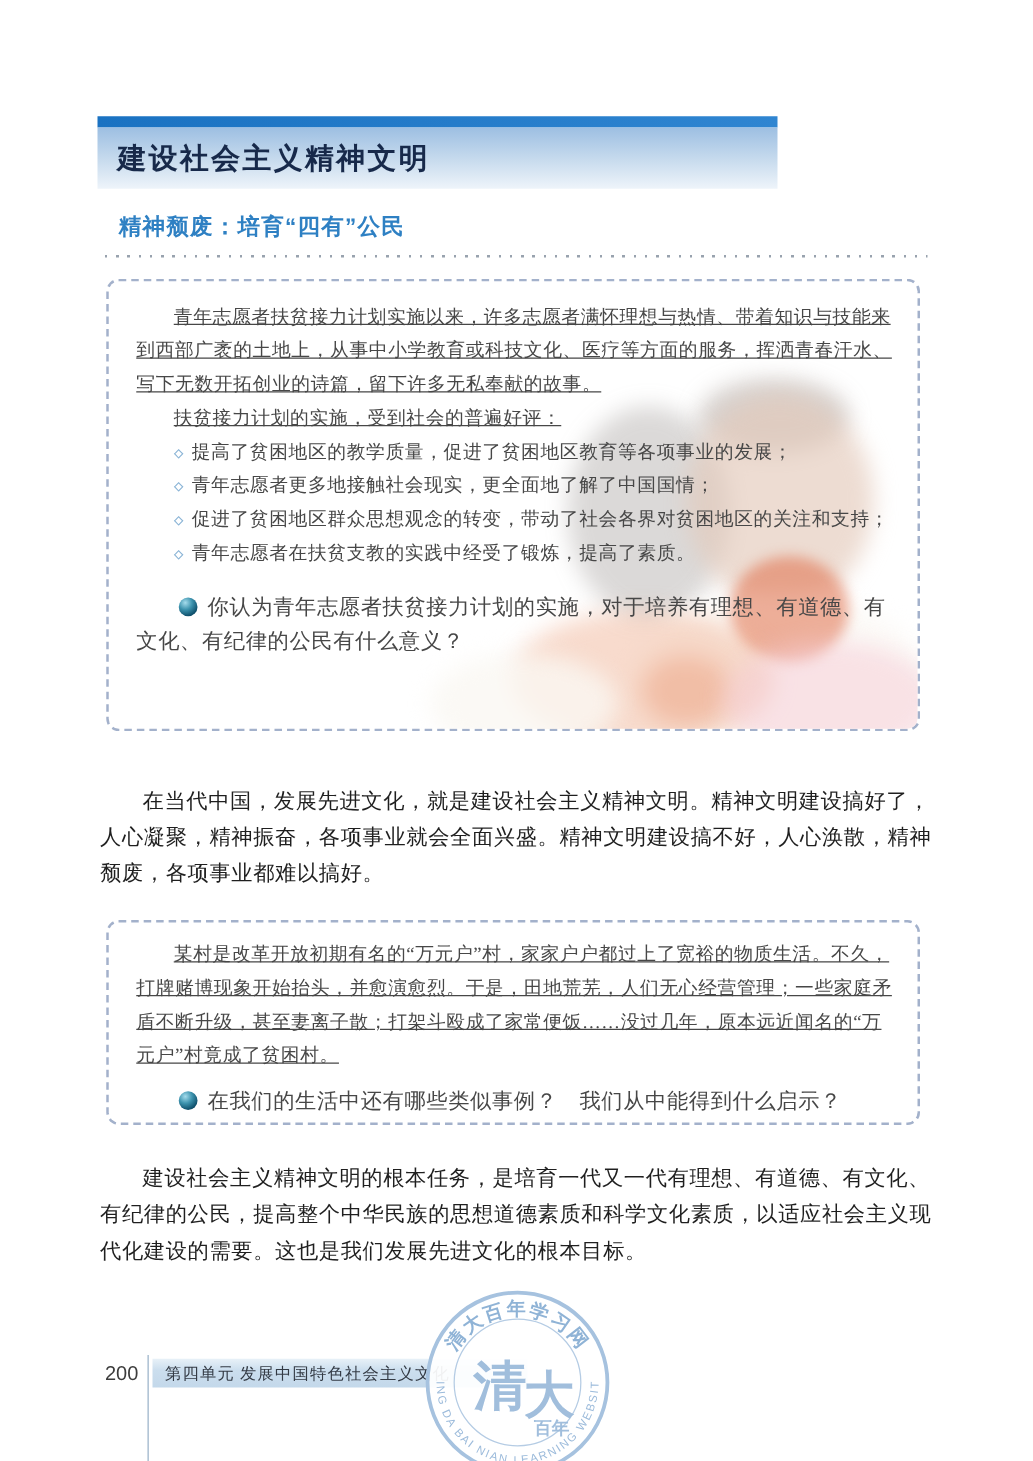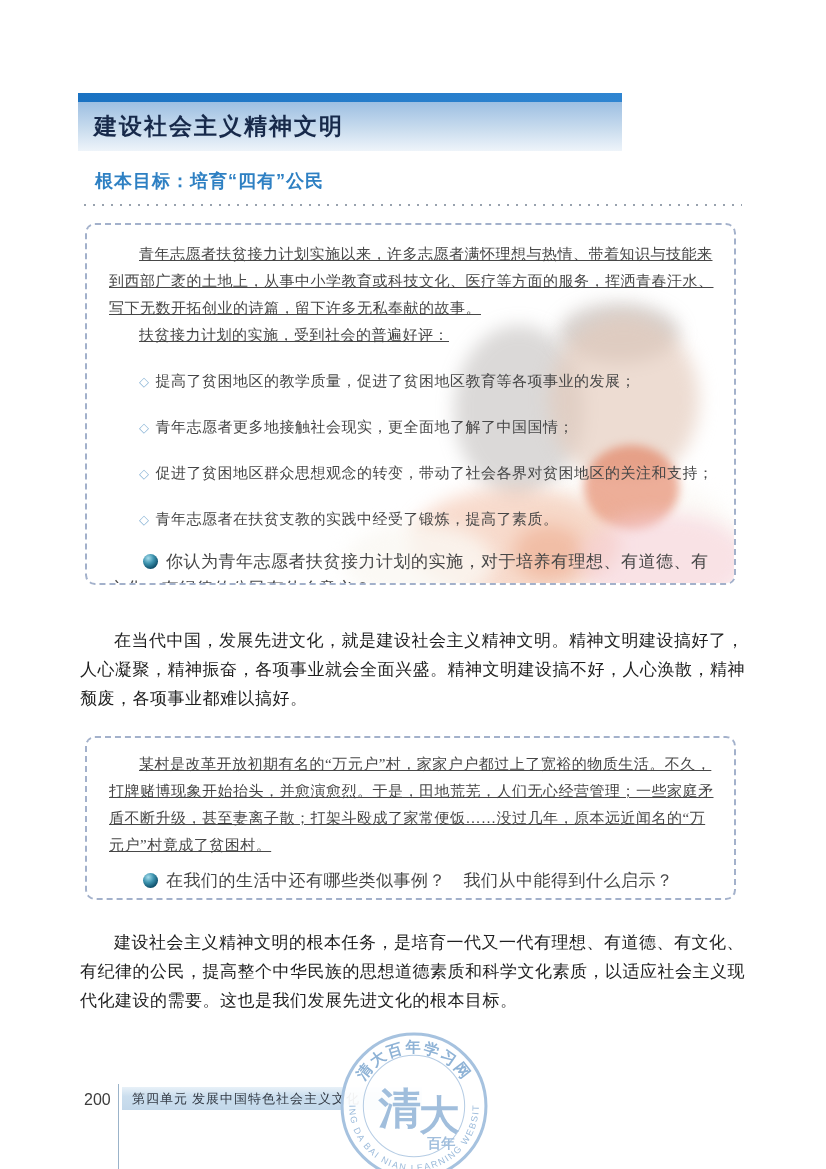--- a/index.html
+++ b/index.html
@@ -36,21 +36,21 @@
     overflow:hidden;
   }
   .box1 { top:223px; height:362px; padding:16px 20px 10px 22px; }
   .box2 { top:736px; height:164px; padding:13px 20px 10px 22px; }
   .hand {
     position:relative; z-index:2;
     font-size:15px; line-height:27px; color:#474747;
     text-indent:2em; letter-spacing:0.5px;text-decoration:underline;
   }
   .bullet { position:relative; z-index:2; font-size:15px; line-height:26px;
-    color:#474747; text-indent:2em; letter-spacing:0.5px; margin-top:19px; }
+    color:#474747; text-indent:2em; letter-spacing:0.5px; margin-top:1px;font-family:Liberation Mono, monospace; }
   .diamond { color:#8ab4d6; font-size:13px; margin-right:6px; }
   .question { position:relative; z-index:2; margin-top:15px;
     font-size:17px; line-height:27px; color:#474747; text-indent:2em; letter-spacing:0.5px; }
   .globe {
     display:inline-block; width:15px; height:15px; border-radius:50%;
     background:radial-gradient(circle at 35% 28%, #a5dcec 0%, #3d93ae 38%, #11536f 72%, #093a52 100%);
     vertical-align:-2px; margin-right:8px;
   }
   
   .photo { position:absolute; inset:0; z-index:1; pointer-events:none; }
@@ -94,21 +94,21 @@
 
 <div class="page">
 
   <div class="header">
     <div class="header-strip"></div>
     <div class="header-body">
       <span class="header-title">建设社会主义精神文明</span>
     </div>
   </div>
 
-  <div class="subtitle">根本目标：培育“四有”公民</div>
+  <div class="subtitle">精神颓废：培育“四有”公民</div>
   <div class="dotline"></div>
 
   <div class="actbox box1">
     <div class="photo">
       <div class="blob ph-dark"></div>
       <div class="blob ph-hair"></div>
       <div class="blob ph-face"></div>
       <div class="blob ph-shirt"></div>
       <div class="blob ph-flower1"></div>
       <div class="blob ph-flower2"></div>

